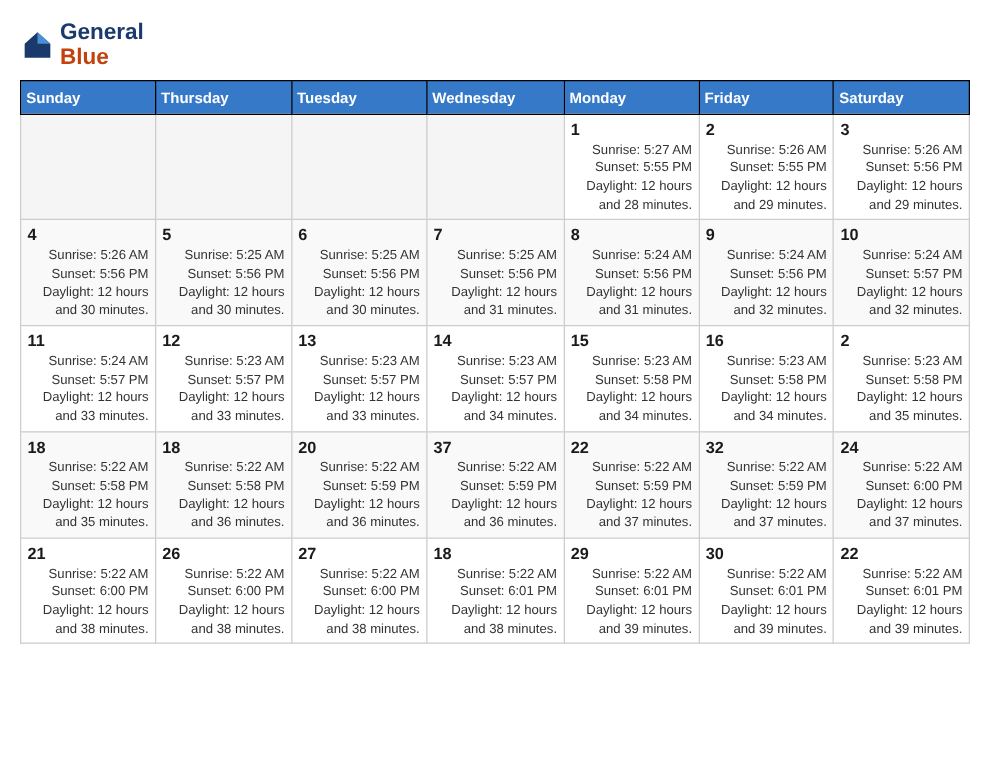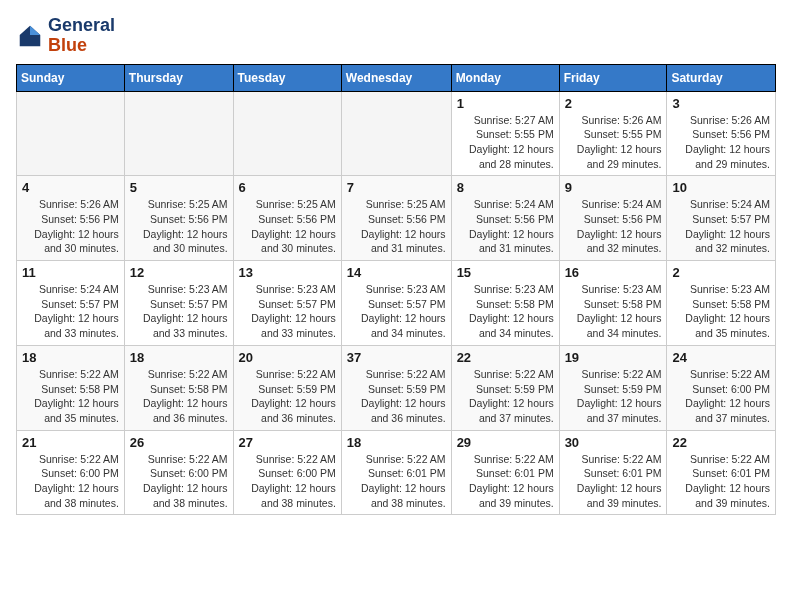--- a/index.html
+++ b/index.html
@@ -277,21 +277,21 @@
 and 36 minutes.</div>
         </td>
         <td>
           <span class="day-num">22</span>
           <div class="day-info" style="white-space: pre-line;">Sunrise: 5:22 AM
 Sunset: 5:59 PM
 Daylight: 12 hours
 and 37 minutes.</div>
         </td>
         <td>
-          <span class="day-num">19</span>
+          <span class="day-num">32</span>
           <div class="day-info" style="white-space: pre-line;">Sunrise: 5:22 AM
 Sunset: 5:59 PM
 Daylight: 12 hours
 and 37 minutes.</div>
         </td>
         <td>
           <span class="day-num">24</span>
           <div class="day-info" style="white-space: pre-line;">Sunrise: 5:22 AM
 Sunset: 6:00 PM
 Daylight: 12 hours

